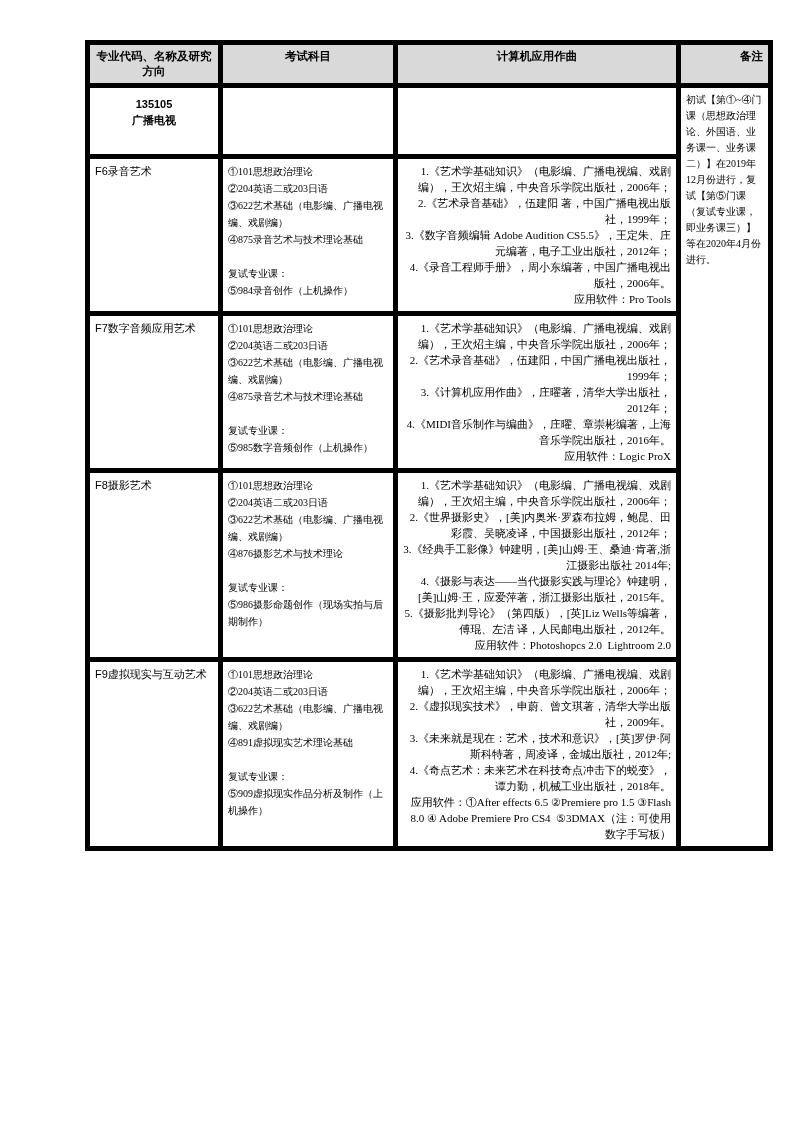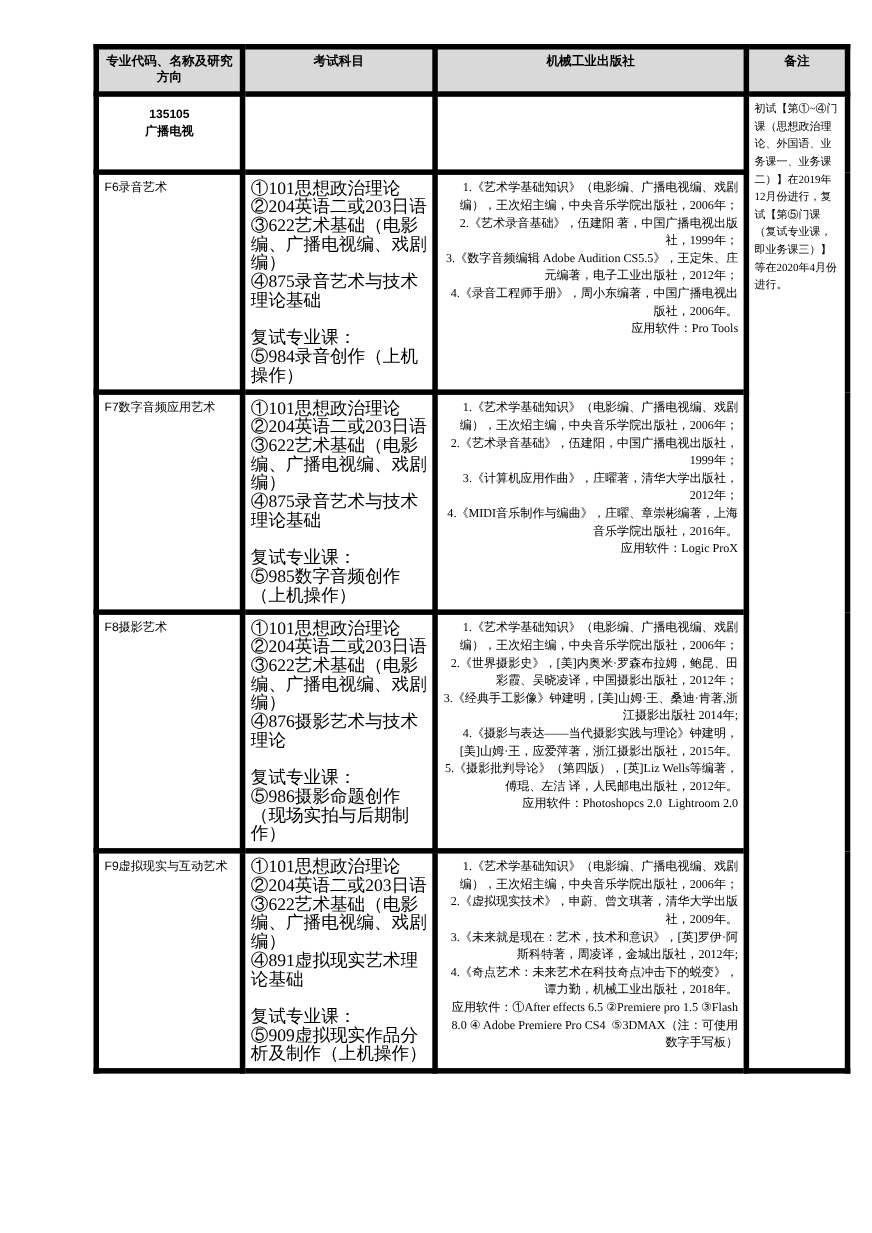--- a/index.html
+++ b/index.html
@@ -47,37 +47,37 @@
     font-family: "Liberation Sans", sans-serif;
     font-weight: bold;
     font-size: 11.5px;
     line-height: 15px;
     vertical-align: middle;
     padding: 8px 4px;
   }
   .col-major { width: 118px; }
   .col-subject { width: 160px; }
   .col-ref { width: 268px; }
-  .col-note { width: 77px; }
+  .col-note { width: 77px; text-align: right; }
 
   td.major {
     font-family: "Liberation Sans", sans-serif;
     font-size: 11px;
     line-height: 16px;
     vertical-align: middle;
     padding-left: 6px;
   }
   td.major.center {
     text-align: center;
     font-weight: bold;
     vertical-align: top;
     padding-top: 8px;
   }
   td.subject {
-    font-size: 16px;
+    font-size: 10px;
     line-height: 17px;
     vertical-align: middle;
     font-family: Liberation Serif, serif;
   }
   td.ref {
     font-size: 11px;
     line-height: 16px;
     vertical-align: middle;
     text-align: right;
   }
@@ -99,21 +99,21 @@
 <body>
 
 <div class="page">
 
 
   <table class="main">
     <thead>
       <tr>
         <th class="col-major">专业代码、名称及研究方向</th>
         <th class="col-subject">考试科目</th>
-        <th class="col-ref">机械工业出版社</th>
+        <th class="col-ref">计算机应用作曲</th>
         <th class="col-note">备注</th>
       </tr>
     </thead>
     <tbody>
 
       <tr class="row-first">
         <td class="major center">
           <div>135105</div>
           <div>广播电视</div>
         </td>

